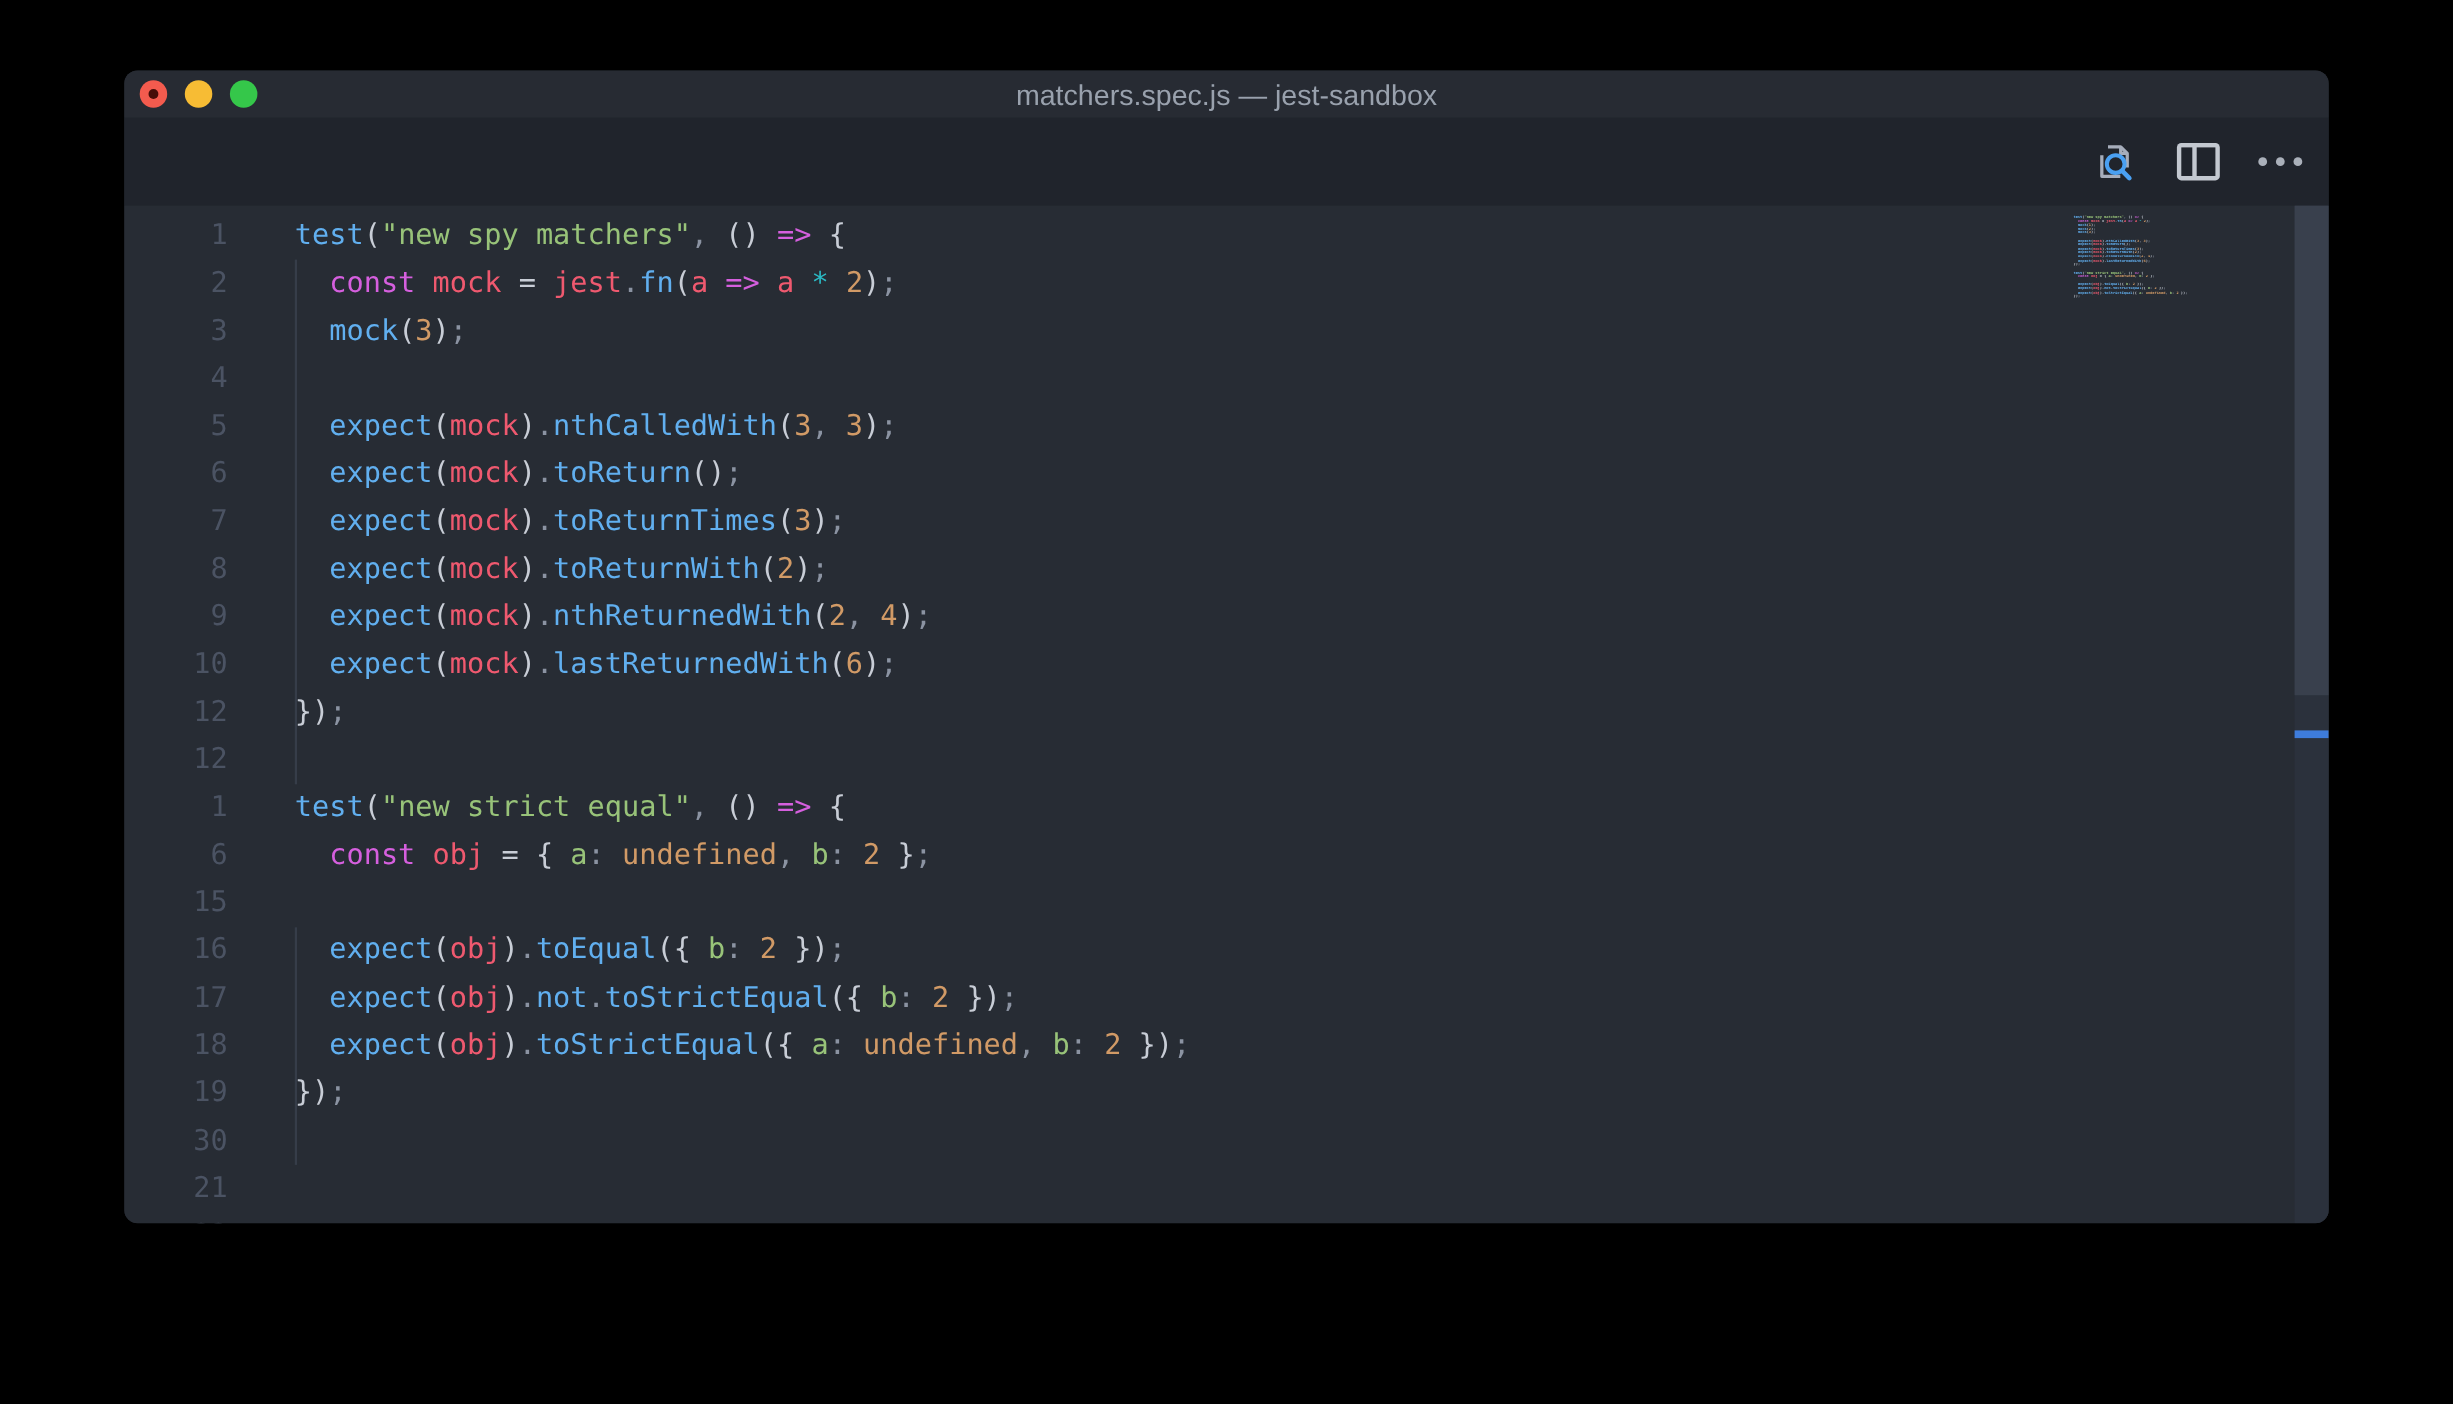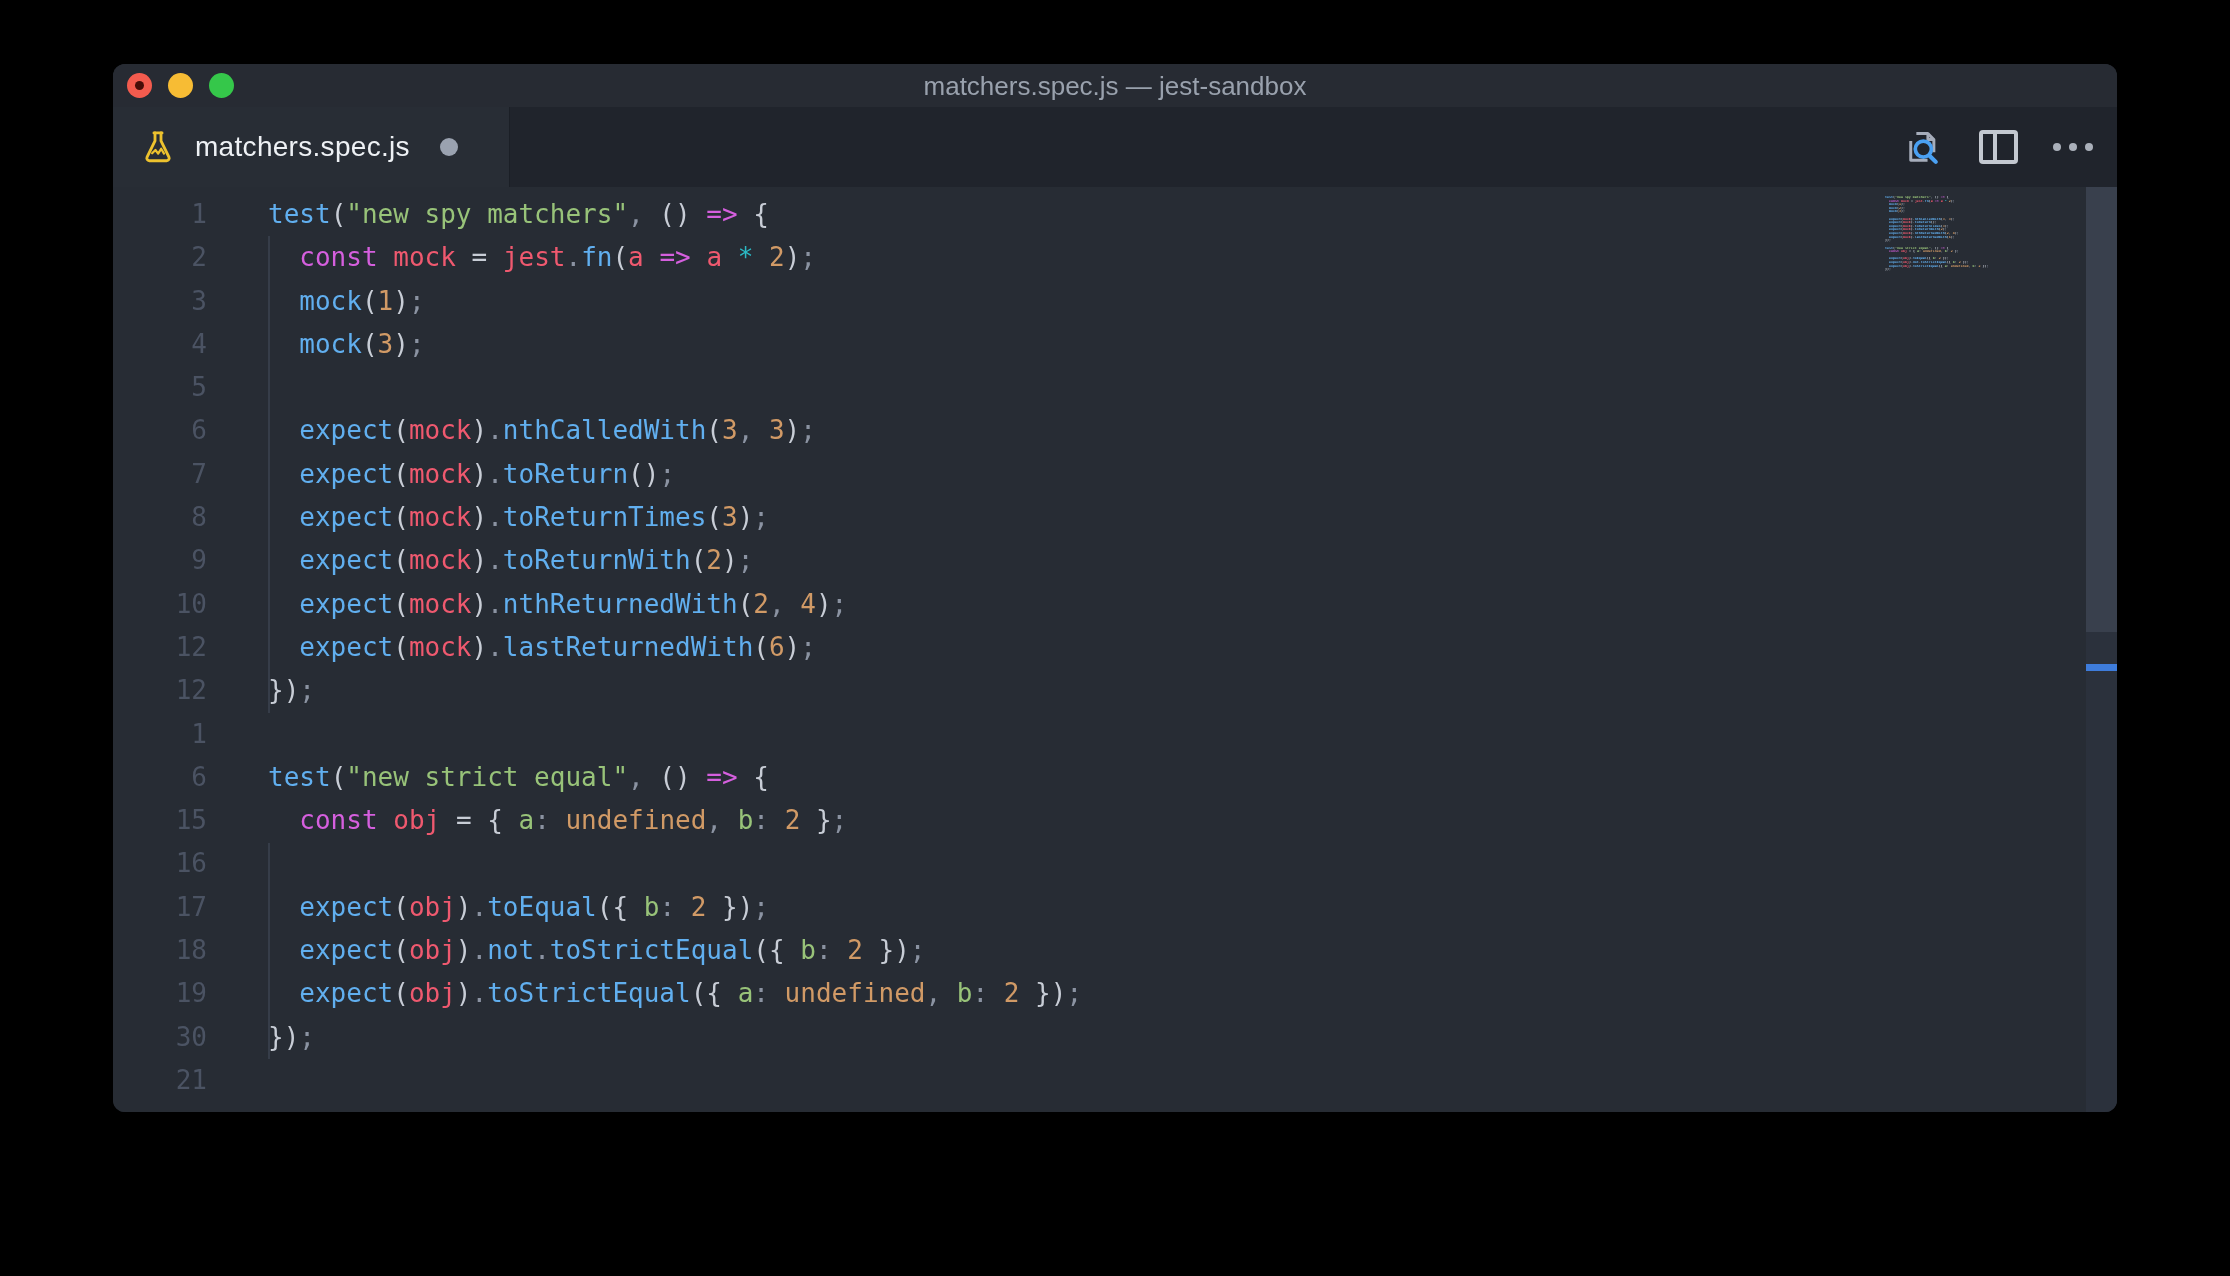--- a/index.html
+++ b/index.html
@@ -64,29 +64,20 @@
 <div class="window">
 
   <div class="titlebar">
     <div class="traffic t-close"></div>
     <div class="traffic t-min"></div>
     <div class="traffic t-zoom"></div>
     <div class="wtitle">matchers.spec.js — jest-sandbox</div>
   </div>
 
   <div class="tabbar">
-    <div class="tab">
-      <svg class="flask" viewBox="0 0 24 24" fill="none" stroke="#edc22e" stroke-width="1.9" stroke-linecap="round" stroke-linejoin="round">
-        <path d="M9.3 2.6 h5.4"></path>
-        <path d="M10 2.6 v5.3 L4.7 18.8 a1.65 1.65 0 0 0 1.5 2.35 h11.6 a1.65 1.65 0 0 0 1.5-2.35 L14 7.9 V2.6"></path>
-        <path d="M8.1 16.2 l2.2-2.2 1.8 2.4 2-3.2 1.9 3.2" stroke-width="1.5"></path>
-      </svg>
-      <span class="tablabel">matchers.spec.js</span>
-      <span class="moddot"></span>
-    </div>
 
     <div class="tb-icons">
       <span class="icon-find">
         <svg width="42" height="42" viewBox="0 0 24 24" fill="none">
           <path d="M8.2 4.3 h6.6 l3.4 3.4 V15" stroke="#a6adbb" stroke-width="1.7" stroke-linejoin="round"></path>
           <path d="M14.8 4.3 v3.4 h3.4" stroke="#a6adbb" stroke-width="1.7" stroke-linejoin="round"></path>
           <path d="M5 8.6 V19.6 H14.6" stroke="#a6adbb" stroke-width="1.7" stroke-linejoin="round"></path>
           <circle cx="12.2" cy="13.2" r="4.6" stroke="#4aa0f2" stroke-width="2.1"></circle>
           <path d="M15.6 16.8 L19.3 20.5" stroke="#4aa0f2" stroke-width="2.4" stroke-linecap="round"></path>
         </svg>
@@ -124,21 +115,20 @@
         <div class="ln">17</div>
         <div class="ln">18</div>
         <div class="ln">19</div>
         <div class="ln">30</div>
         <div class="ln">21</div>
         <div class="ln">22</div>
       </div>
     <div class="codearea" id="code">
         <div class="cl"><span style="color: rgb(97, 175, 239);">test</span><span style="color: rgb(200, 205, 214);">(</span><span style="color: rgb(152, 195, 121);">"new spy matchers"</span><span style="color: rgb(139, 147, 162);">,</span><span style="color: rgb(171, 178, 191);"> </span><span style="color: rgb(200, 205, 214);">()</span><span style="color: rgb(171, 178, 191);"> </span><span style="color: rgb(213, 95, 222);">=&gt;</span><span style="color: rgb(171, 178, 191);"> </span><span style="color: rgb(200, 205, 214);">{</span></div>
         <div class="cl"><span style="color: rgb(171, 178, 191);">  </span><span style="color: rgb(213, 95, 222);">const</span><span style="color: rgb(171, 178, 191);"> </span><span style="color: rgb(239, 89, 111);">mock</span><span style="color: rgb(171, 178, 191);"> </span><span style="color: rgb(200, 205, 214);">=</span><span style="color: rgb(171, 178, 191);"> </span><span style="color: rgb(239, 89, 111);">jest</span><span style="color: rgb(139, 147, 162);">.</span><span style="color: rgb(97, 175, 239);">fn</span><span style="color: rgb(200, 205, 214);">(</span><span style="color: rgb(239, 89, 111);">a</span><span style="color: rgb(171, 178, 191);"> </span><span style="color: rgb(213, 95, 222);">=&gt;</span><span style="color: rgb(171, 178, 191);"> </span><span style="color: rgb(239, 89, 111);">a</span><span style="color: rgb(171, 178, 191);"> </span><span style="color: rgb(43, 186, 197);">*</span><span style="color: rgb(171, 178, 191);"> </span><span style="color: rgb(209, 154, 102);">2</span><span style="color: rgb(200, 205, 214);">)</span><span style="color: rgb(139, 147, 162);">;</span></div>
-        <div class="cl"><span style="color: rgb(171, 178, 191);">  </span><span style="color: rgb(97, 175, 239);">mock</span><span style="color: rgb(200, 205, 214);">(</span><span style="color: rgb(209, 154, 102);">1</span><span style="color: rgb(200, 205, 214);">)</span><span style="color: rgb(139, 147, 162);">;</span></div>
         <div class="cl"><span style="color: rgb(171, 178, 191);">  </span><span style="color: rgb(97, 175, 239);">mock</span><span style="color: rgb(200, 205, 214);">(</span><span style="color: rgb(209, 154, 102);">3</span><span style="color: rgb(200, 205, 214);">)</span><span style="color: rgb(139, 147, 162);">;</span></div>
         <div class="cl"></div>
         <div class="cl"><span style="color: rgb(171, 178, 191);">  </span><span style="color: rgb(97, 175, 239);">expect</span><span style="color: rgb(200, 205, 214);">(</span><span style="color: rgb(239, 89, 111);">mock</span><span style="color: rgb(200, 205, 214);">)</span><span style="color: rgb(139, 147, 162);">.</span><span style="color: rgb(97, 175, 239);">nthCalledWith</span><span style="color: rgb(200, 205, 214);">(</span><span style="color: rgb(209, 154, 102);">3</span><span style="color: rgb(139, 147, 162);">,</span><span style="color: rgb(171, 178, 191);"> </span><span style="color: rgb(209, 154, 102);">3</span><span style="color: rgb(200, 205, 214);">)</span><span style="color: rgb(139, 147, 162);">;</span></div>
         <div class="cl"><span style="color: rgb(171, 178, 191);">  </span><span style="color: rgb(97, 175, 239);">expect</span><span style="color: rgb(200, 205, 214);">(</span><span style="color: rgb(239, 89, 111);">mock</span><span style="color: rgb(200, 205, 214);">)</span><span style="color: rgb(139, 147, 162);">.</span><span style="color: rgb(97, 175, 239);">toReturn</span><span style="color: rgb(200, 205, 214);">()</span><span style="color: rgb(139, 147, 162);">;</span></div>
         <div class="cl"><span style="color: rgb(171, 178, 191);">  </span><span style="color: rgb(97, 175, 239);">expect</span><span style="color: rgb(200, 205, 214);">(</span><span style="color: rgb(239, 89, 111);">mock</span><span style="color: rgb(200, 205, 214);">)</span><span style="color: rgb(139, 147, 162);">.</span><span style="color: rgb(97, 175, 239);">toReturnTimes</span><span style="color: rgb(200, 205, 214);">(</span><span style="color: rgb(209, 154, 102);">3</span><span style="color: rgb(200, 205, 214);">)</span><span style="color: rgb(139, 147, 162);">;</span></div>
         <div class="cl"><span style="color: rgb(171, 178, 191);">  </span><span style="color: rgb(97, 175, 239);">expect</span><span style="color: rgb(200, 205, 214);">(</span><span style="color: rgb(239, 89, 111);">mock</span><span style="color: rgb(200, 205, 214);">)</span><span style="color: rgb(139, 147, 162);">.</span><span style="color: rgb(97, 175, 239);">toReturnWith</span><span style="color: rgb(200, 205, 214);">(</span><span style="color: rgb(209, 154, 102);">2</span><span style="color: rgb(200, 205, 214);">)</span><span style="color: rgb(139, 147, 162);">;</span></div>
         <div class="cl"><span style="color: rgb(171, 178, 191);">  </span><span style="color: rgb(97, 175, 239);">expect</span><span style="color: rgb(200, 205, 214);">(</span><span style="color: rgb(239, 89, 111);">mock</span><span style="color: rgb(200, 205, 214);">)</span><span style="color: rgb(139, 147, 162);">.</span><span style="color: rgb(97, 175, 239);">nthReturnedWith</span><span style="color: rgb(200, 205, 214);">(</span><span style="color: rgb(209, 154, 102);">2</span><span style="color: rgb(139, 147, 162);">,</span><span style="color: rgb(171, 178, 191);"> </span><span style="color: rgb(209, 154, 102);">4</span><span style="color: rgb(200, 205, 214);">)</span><span style="color: rgb(139, 147, 162);">;</span></div>
         <div class="cl"><span style="color: rgb(171, 178, 191);">  </span><span style="color: rgb(97, 175, 239);">expect</span><span style="color: rgb(200, 205, 214);">(</span><span style="color: rgb(239, 89, 111);">mock</span><span style="color: rgb(200, 205, 214);">)</span><span style="color: rgb(139, 147, 162);">.</span><span style="color: rgb(97, 175, 239);">lastReturnedWith</span><span style="color: rgb(200, 205, 214);">(</span><span style="color: rgb(209, 154, 102);">6</span><span style="color: rgb(200, 205, 214);">)</span><span style="color: rgb(139, 147, 162);">;</span></div>
         <div class="cl"><span style="color: rgb(200, 205, 214);">})</span><span style="color: rgb(139, 147, 162);">;</span></div>
         <div class="cl"></div>

